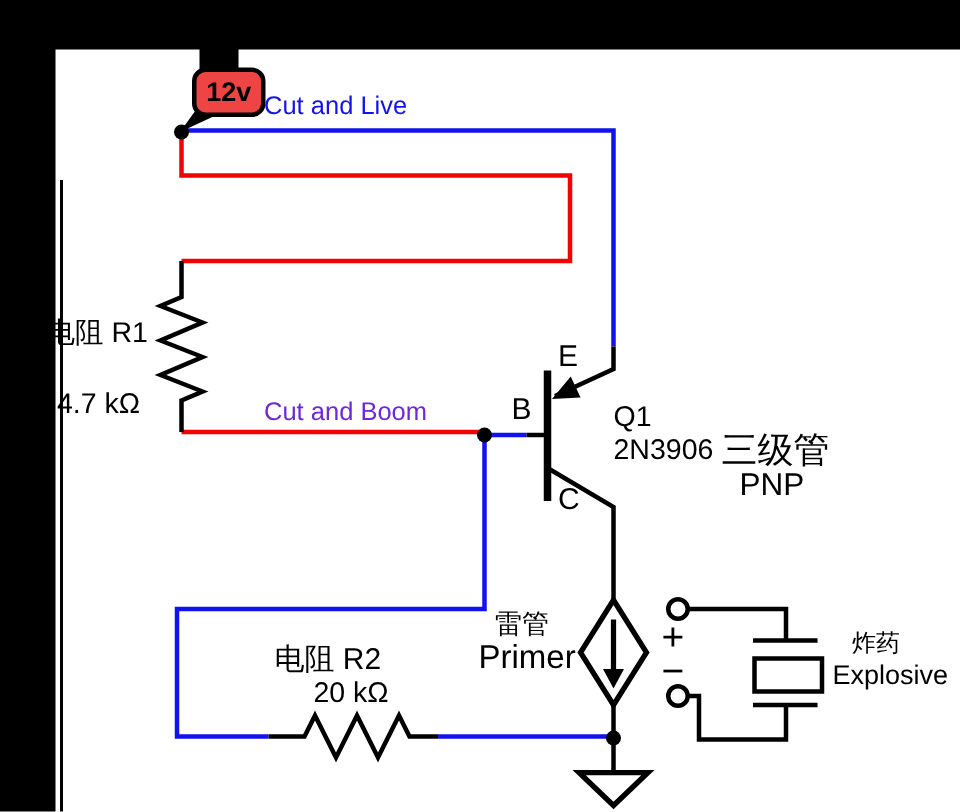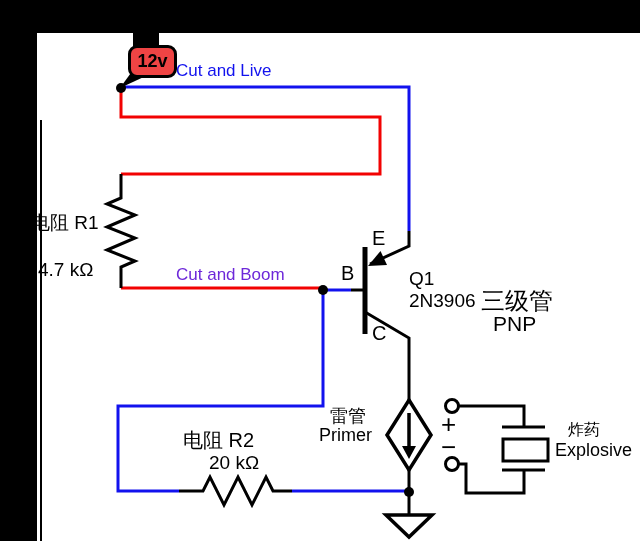--- a/index.html
+++ b/index.html
@@ -87,21 +87,21 @@
 <div class="lbl txt" style="left:409px;top:269px;font-size:19px;">Q1</div>
 <div class="lbl txt" style="left:409px;top:291px;font-size:19px;text-align:right;">2N3906</div>
 <div class="lbl txt reg" style="left:493px;top:265px;font-size:21px;margin-top:48px;">PNP</div>
 <div class="lbl txt reg" style="left:481px;top:288px;font-size:24px;">三级管</div>
 
 <div class="lbl txt" style="left:341px;top:263px;font-size:20px;">B</div>
 <div class="lbl txt" style="left:372px;top:228px;font-size:20px;">E</div>
 <div class="lbl txt" style="left:372px;top:323px;font-size:20px;">C</div>
 
 <div class="lbl txt" style="left:330px;top:407px;font-size:18px;">雷管</div>
-<div class="lbl txt" style="left:319px;top:426px;font-size:18px;">Primer</div>
+<div class="lbl txt" style="left:319px;top:426px;font-size:22px;">Primer</div>
 
 <div class="lbl txt" style="left:568px;top:422px;font-size:16px;">炸药</div>
 <div class="lbl txt" style="left:555px;top:441px;font-size:18px;">Explosive</div>
 
 <div class="lbl txt" style="left:441px;top:411px;font-size:26px;">+</div>
 <div class="lbl txt" style="left:441px;top:434px;font-size:26px;">−</div>
 
 <div class="matte" style="left:0;top:0;width:640px;height:33px;"></div>
 <div class="matte" style="left:0;top:0;width:37px;height:541px;"></div>
 <div class="matte" style="left:39.5px;top:120px;width:2px;height:421px;"></div>

